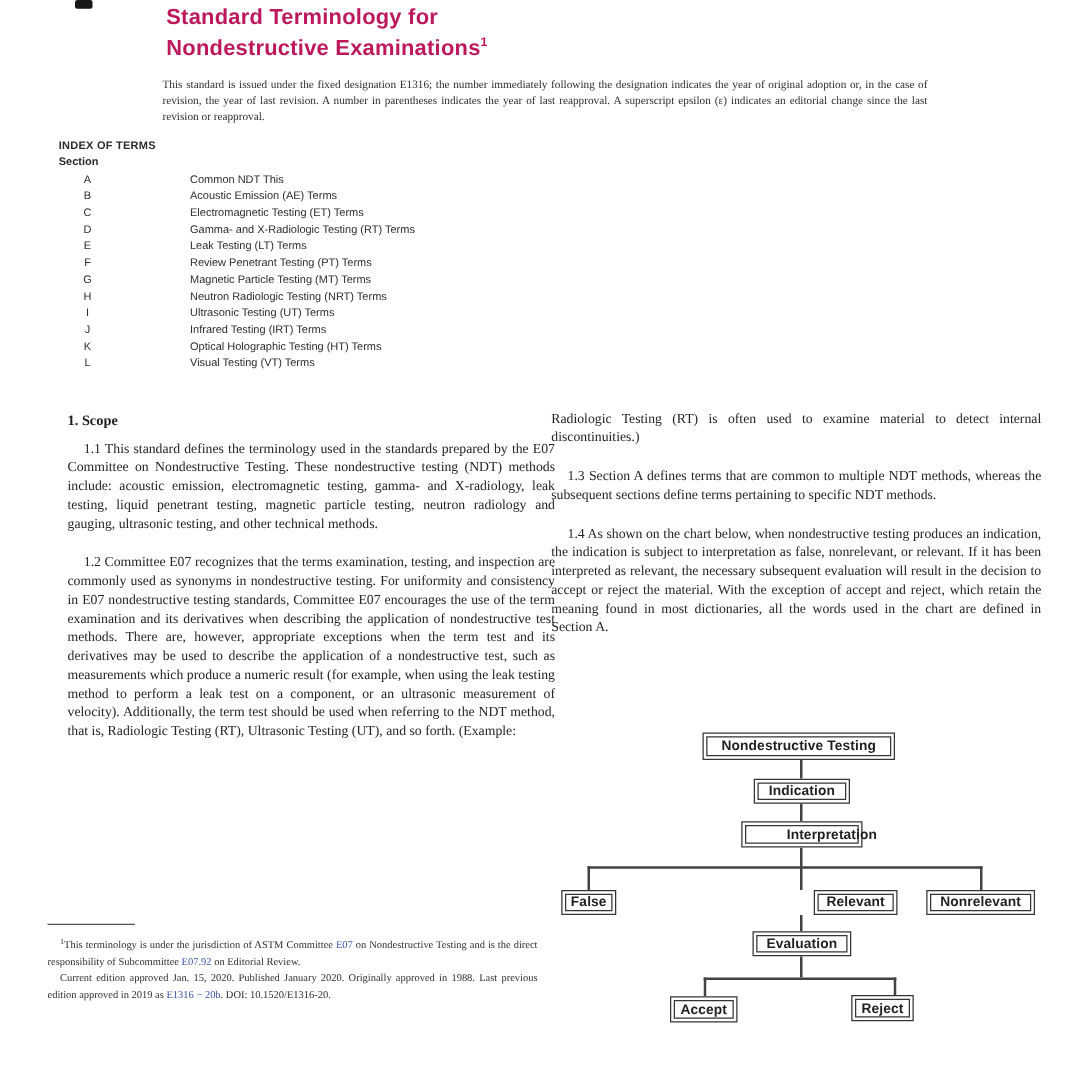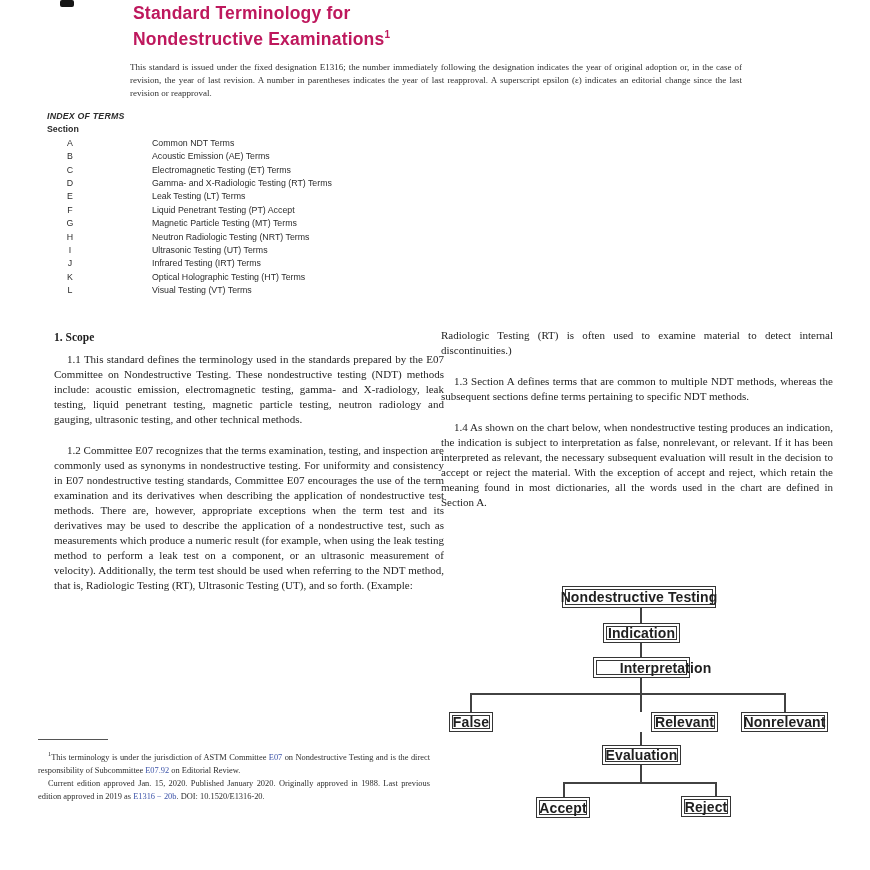--- a/index.html
+++ b/index.html
@@ -9,21 +9,21 @@
   .title{position:absolute;left:133px;top:3px;width:430px;
          font-family:"Liberation Sans", sans-serif;font-weight:bold;
          font-size:17.5px;line-height:21px;color:#be185d;letter-spacing:.2px;}
   .title sup{font-size:10px;}
   
   .boilerplate{position:absolute;left:130px;top:61px;width:612px;
                font-size:9px;line-height:13px;text-align:justify;color:#303030;}
   
   .index{position:absolute;left:47px;top:110px;width:420px;
          font-family:"Liberation Sans", sans-serif;font-size:8.8px;line-height:13.4px;color:#2c2c2c;}
-  .index .hd{font-weight:bold;letter-spacing:.2px;font-style:italic;}
+  .index .hd{font-weight:bold;letter-spacing:.2px;}
   .index .sub{font-weight:bold;}
   .index .row{position:relative;height:13.4px;}
   .index .letter{position:absolute;left:8px;width:30px;text-align:center;}
   .index .term{position:absolute;left:105px;white-space:nowrap;}
   
   .col{position:absolute;top:328px;width:390px;font-size:11px;line-height:15px;
        text-align:justify;color:#242424;}
   .col-left{left:38px;margin-left:16px;}
   .col-right{left:441px;width:392px;}
   .col p{margin:0 0 0 0;text-indent:13px;}
@@ -32,21 +32,21 @@
   .scope-h{font-weight:bold;font-size:11.5px;margin:2px 0 7px 0;color:#1e1e1e;}
   
   .footnote{position:absolute;left:38px;top:739px;width:392px;
             font-size:8.4px;line-height:13px;text-align:justify;color:#2e2e2e;}
   .fn-rule{width:70px;height:1px;background:#555;margin-bottom:7px;}
   .footnote p{margin:0;text-indent:10px;}
   .footnote sup{font-size:6.5px;}
   .lnk{color:#3c53a8;text-decoration:none;}
   
   .chart{position:absolute;left:441px;top:586px;width:398px;height:242px;
-         font-family:"Liberation Sans", sans-serif;font-size:14px;color:#1f1f1f;}
+         font-family:"Liberation Sans", sans-serif;font-size:11px;color:#1f1f1f;}
   .node{position:absolute;box-sizing:border-box;border:4px double #353535;background:#fff;
         display:flex;align-items:center;justify-content:center;text-align:center;
         font-weight:600;letter-spacing:.1px;white-space:nowrap;}
   .cline{position:absolute;background:#424242;}
   
   .artifact{position:absolute;background:#161616;border-radius:2px;}
 </style>
 </head>
 <body>
 
@@ -59,41 +59,41 @@
     <span>Nondestructive Examinations</span><sup>1</sup>
   </div>
 
   <div class="boilerplate">This standard is issued under the fixed designation E1316; the number immediately following the designation indicates the year of original adoption or, in the case of revision, the year of last revision. A number in parentheses indicates the year of last reapproval. A superscript epsilon (ε) indicates an editorial change since the last revision or reapproval.</div>
 
   <div class="index">
     <div class="hd">INDEX OF TERMS</div>
     <div class="sub">Section</div>
     <div class="row">
       <span class="letter">A</span>
-      <span class="term">Common NDT Terms</span>
+      <span class="term">Common NDT This</span>
     </div>
     <div class="row">
       <span class="letter">B</span>
       <span class="term">Acoustic Emission (AE) Terms</span>
     </div>
     <div class="row">
       <span class="letter">C</span>
       <span class="term">Electromagnetic Testing (ET) Terms</span>
     </div>
     <div class="row">
       <span class="letter">D</span>
       <span class="term">Gamma- and X-Radiologic Testing (RT) Terms</span>
     </div>
     <div class="row">
       <span class="letter">E</span>
       <span class="term">Leak Testing (LT) Terms</span>
     </div>
     <div class="row">
       <span class="letter">F</span>
-      <span class="term">Liquid Penetrant Testing (PT) Accept</span>
+      <span class="term">Review Penetrant Testing (PT) Terms</span>
     </div>
     <div class="row">
       <span class="letter">G</span>
       <span class="term">Magnetic Particle Testing (MT) Terms</span>
     </div>
     <div class="row">
       <span class="letter">H</span>
       <span class="term">Neutron Radiologic Testing (NRT) Terms</span>
     </div>
     <div class="row">

